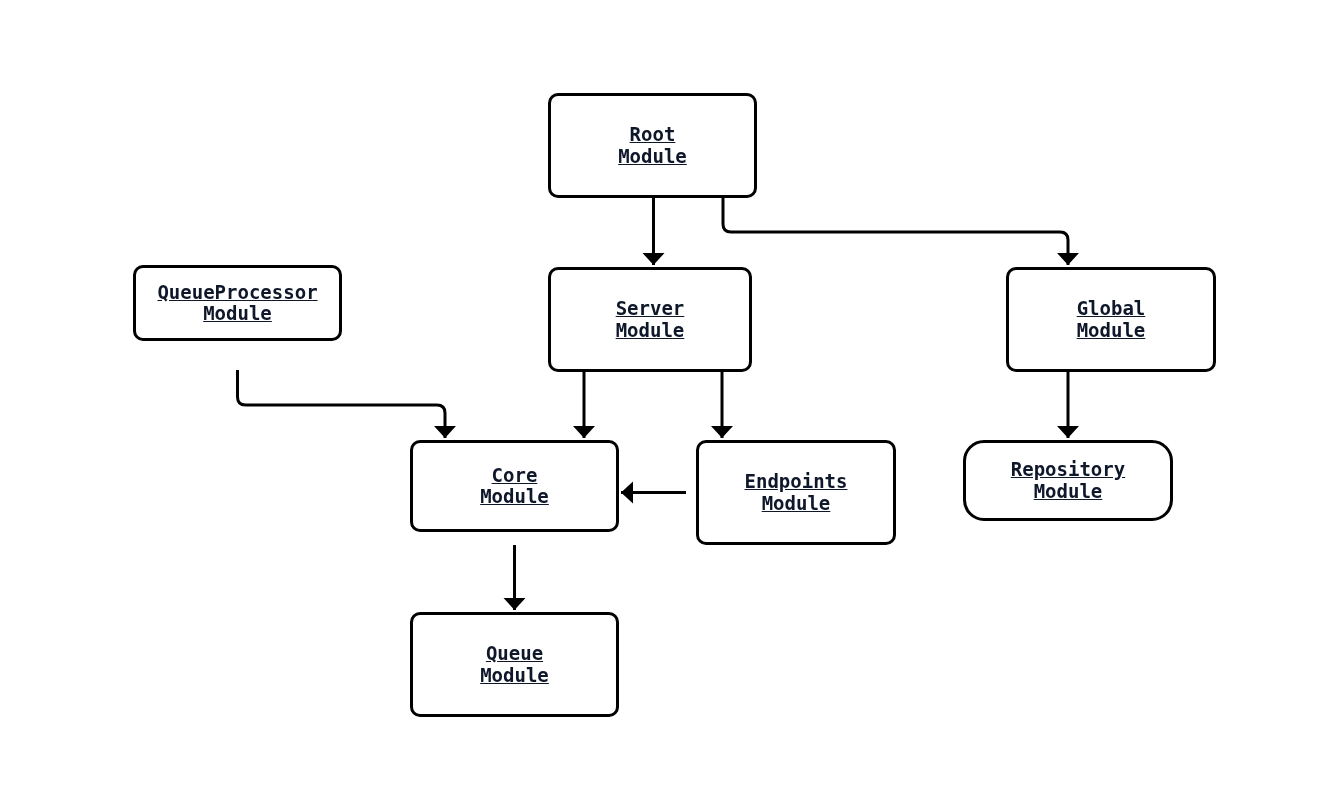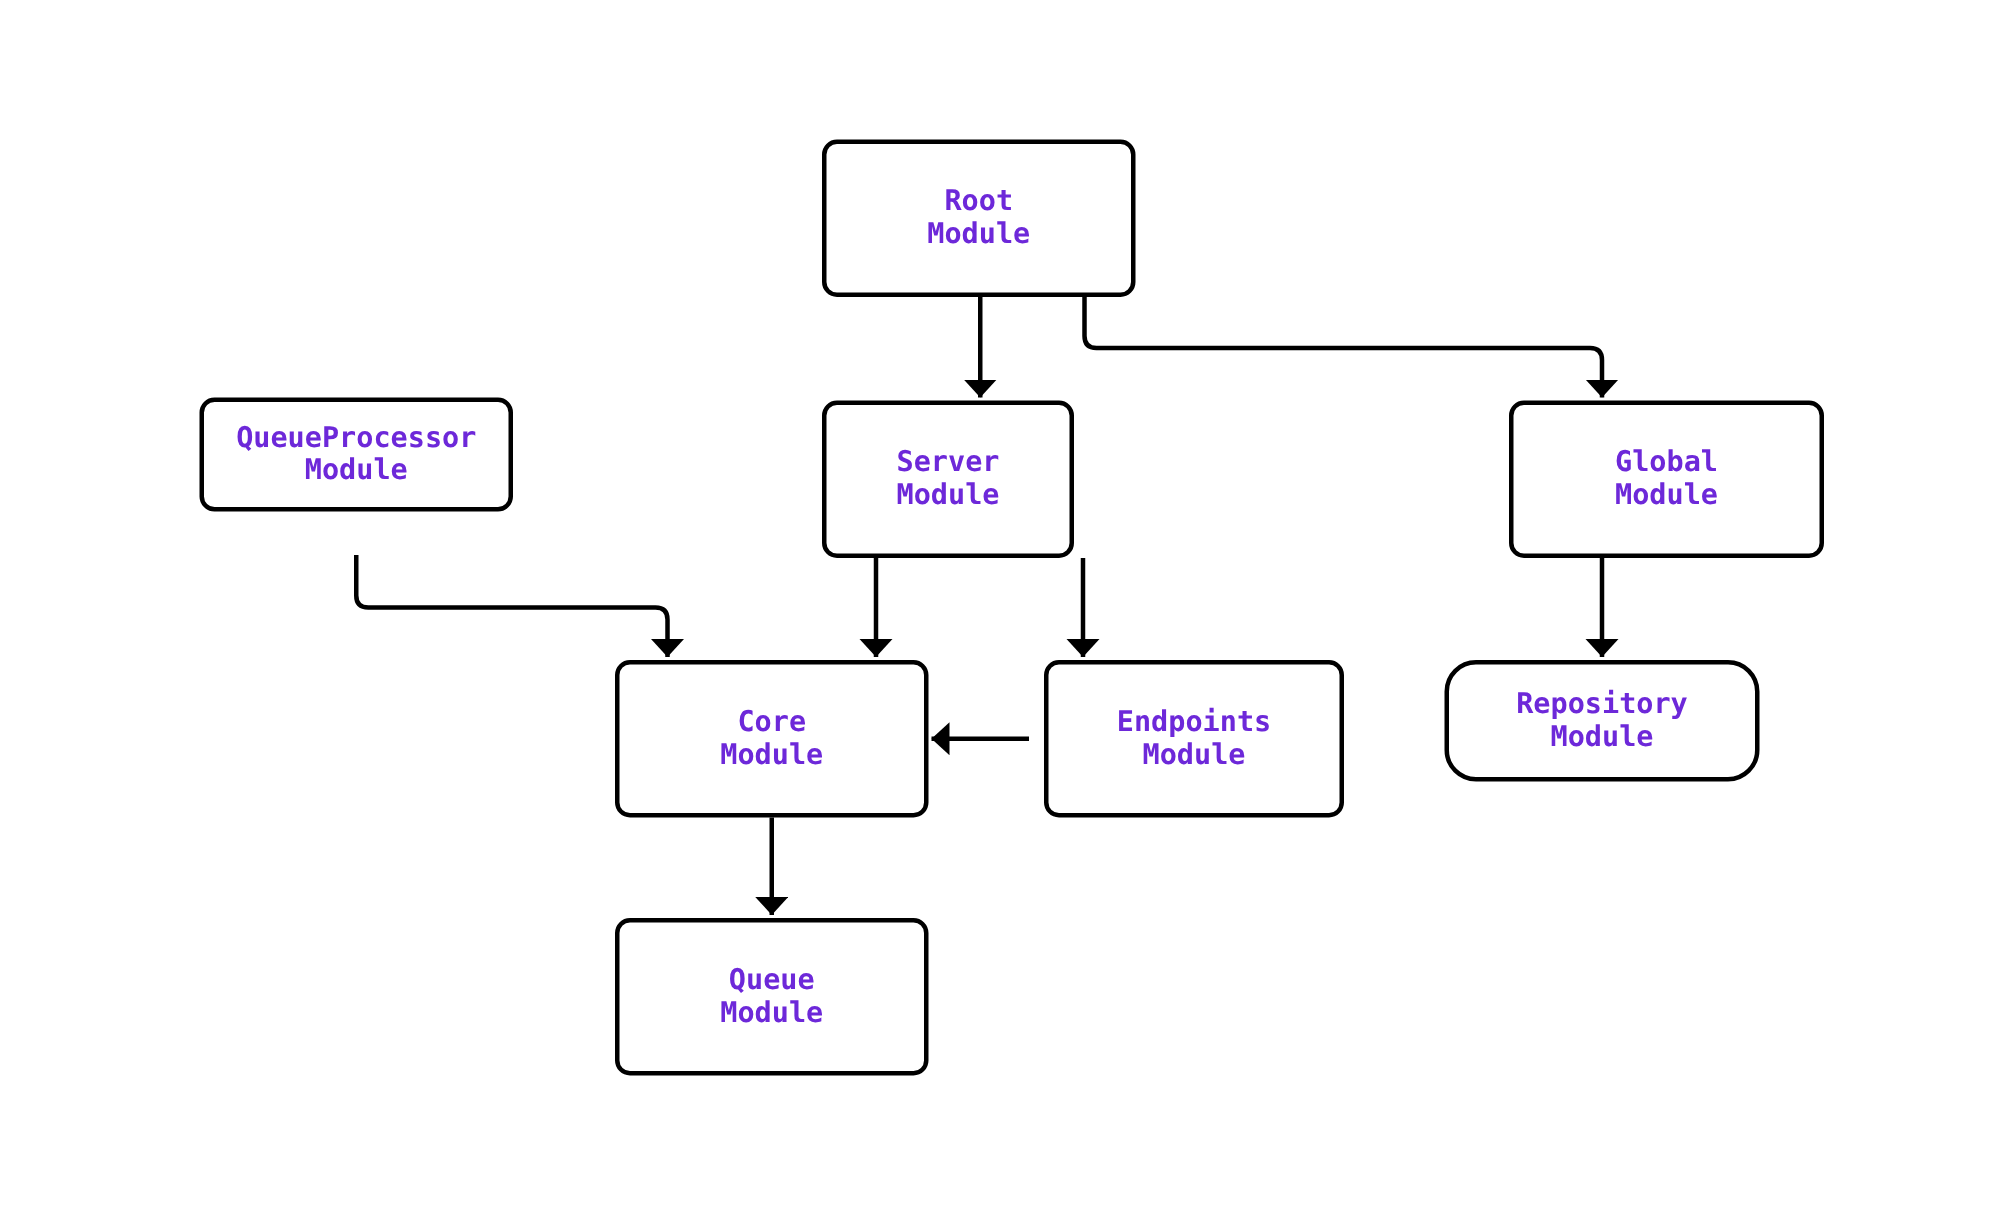--- a/index.html
+++ b/index.html
@@ -37,29 +37,30 @@
     display: flex;
     align-items: center;
     justify-content: center;
     text-align: center;
   }
   .node-label {
     font-family: "DejaVu Sans Mono", "Liberation Mono", monospace;
     font-weight: bold;
     font-size: 19px;
     line-height: 21.5px;
-    color: #6d28d9;
+    color: #0f172a;
     white-space: pre-line;
+    text-decoration: underline;
   }
   
   #node-root          { left: 548px; top:  93px; width: 209px; height: 105px; }
   #node-queueprocessor{ left: 133px; top: 265px; width: 209px; height: 76px; }
-  #node-server        { left: 548px; top: 267px; width: 168px; height: 105px; }
+  #node-server        { left: 548px; top: 267px; width: 204px; height: 105px; }
   #node-global        { left: 963px; top: 267px; width: 210px; height: 105px; margin-left: 43px; }
-  #node-core          { left: 410px; top: 440px; width: 209px; height: 105px; }
+  #node-core          { left: 410px; top: 440px; width: 209px; height: 92px; }
   #node-endpoints     { left: 696px; top: 440px; width: 200px; height: 105px; }
   #node-repository    { left: 963px; top: 440px; width: 210px; height: 81px; border-radius: 21px; }
   #node-queue         { left: 410px; top: 612px; width: 209px; height: 105px; }
 </style>
 </head>
 <body>
 
 <div class="stage">
 
   <svg class="edges-layer" viewBox="0 0 1337 809" xmlns="http://www.w3.org/2000/svg">

